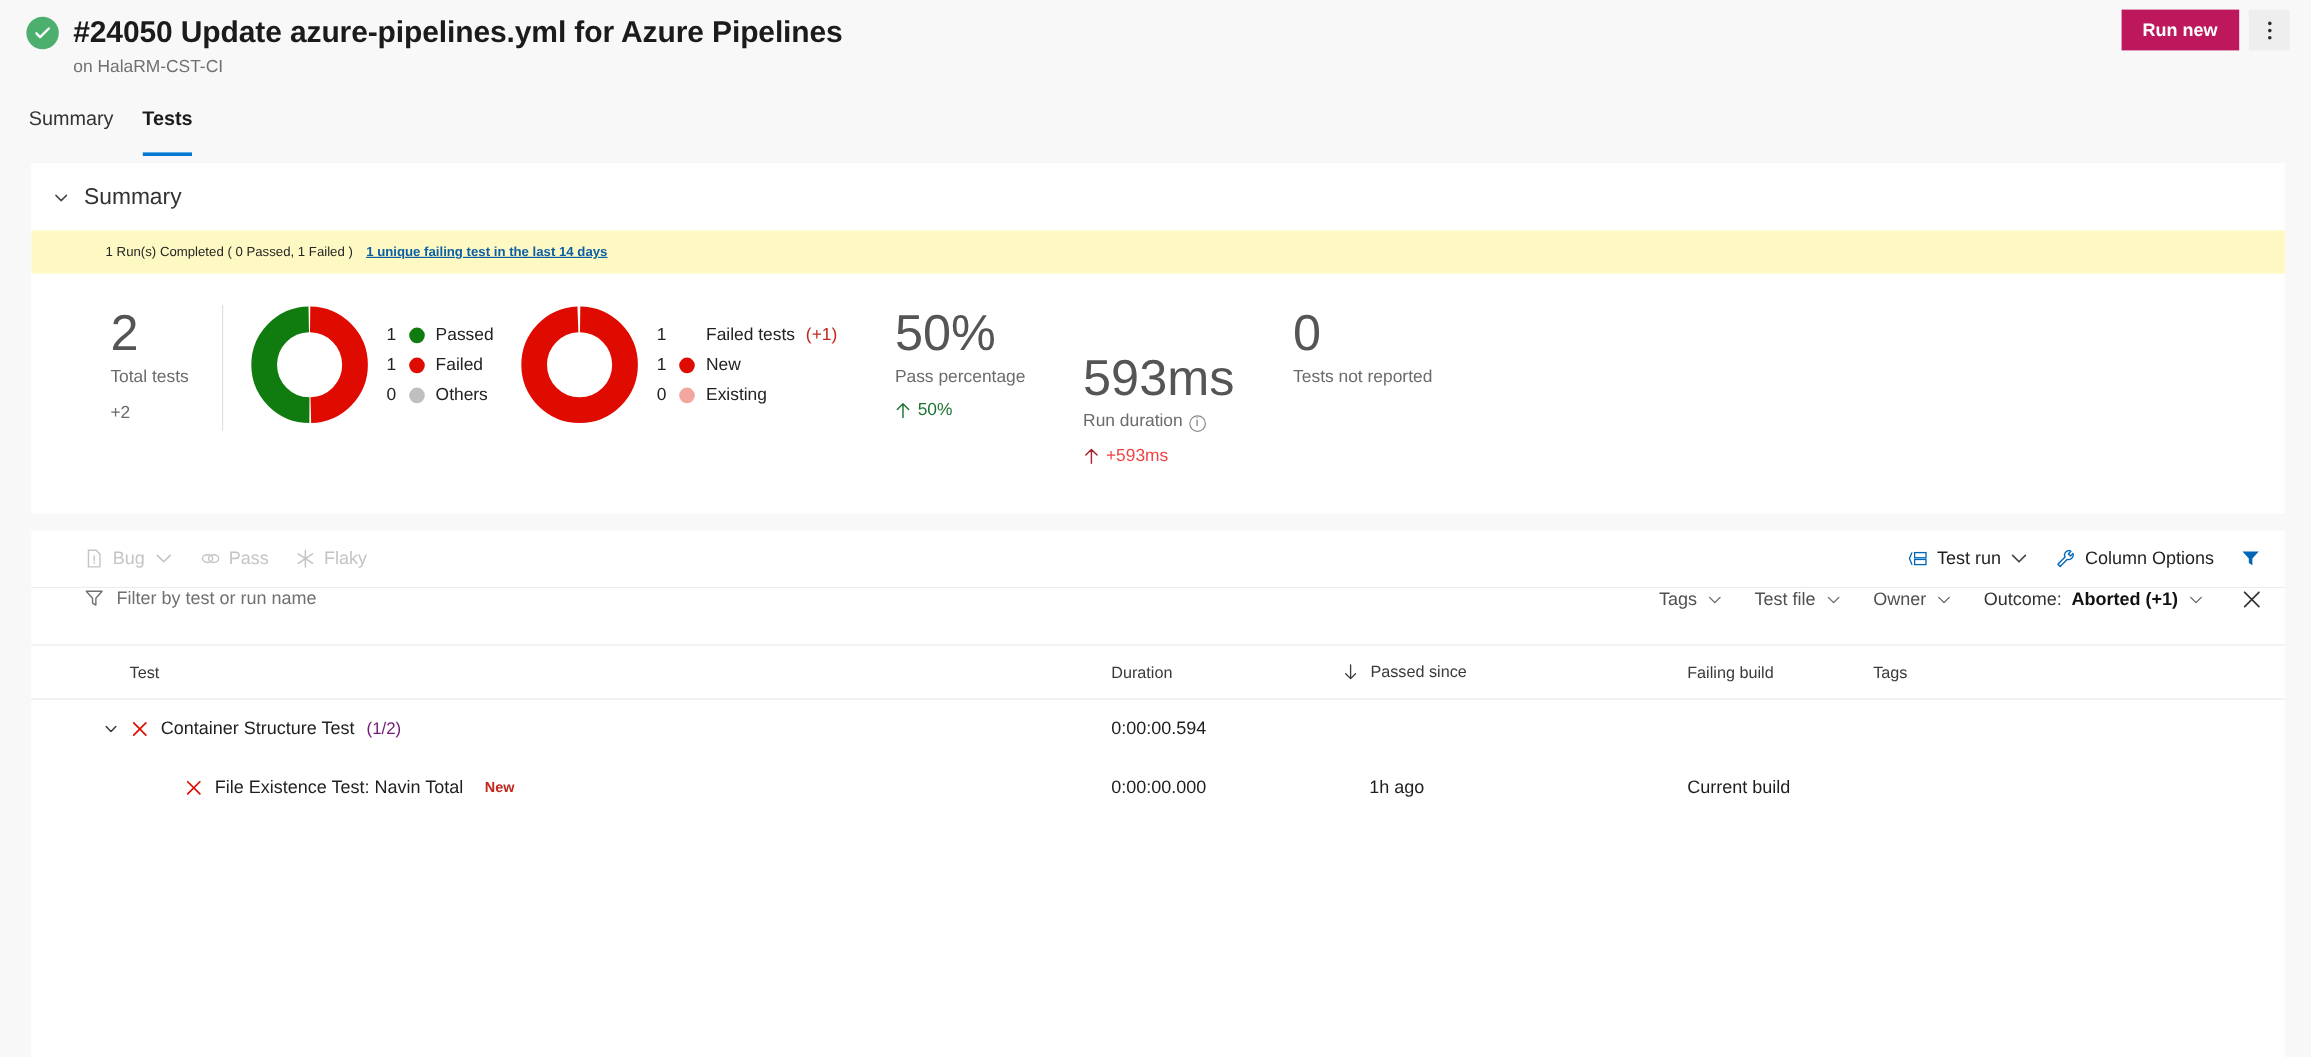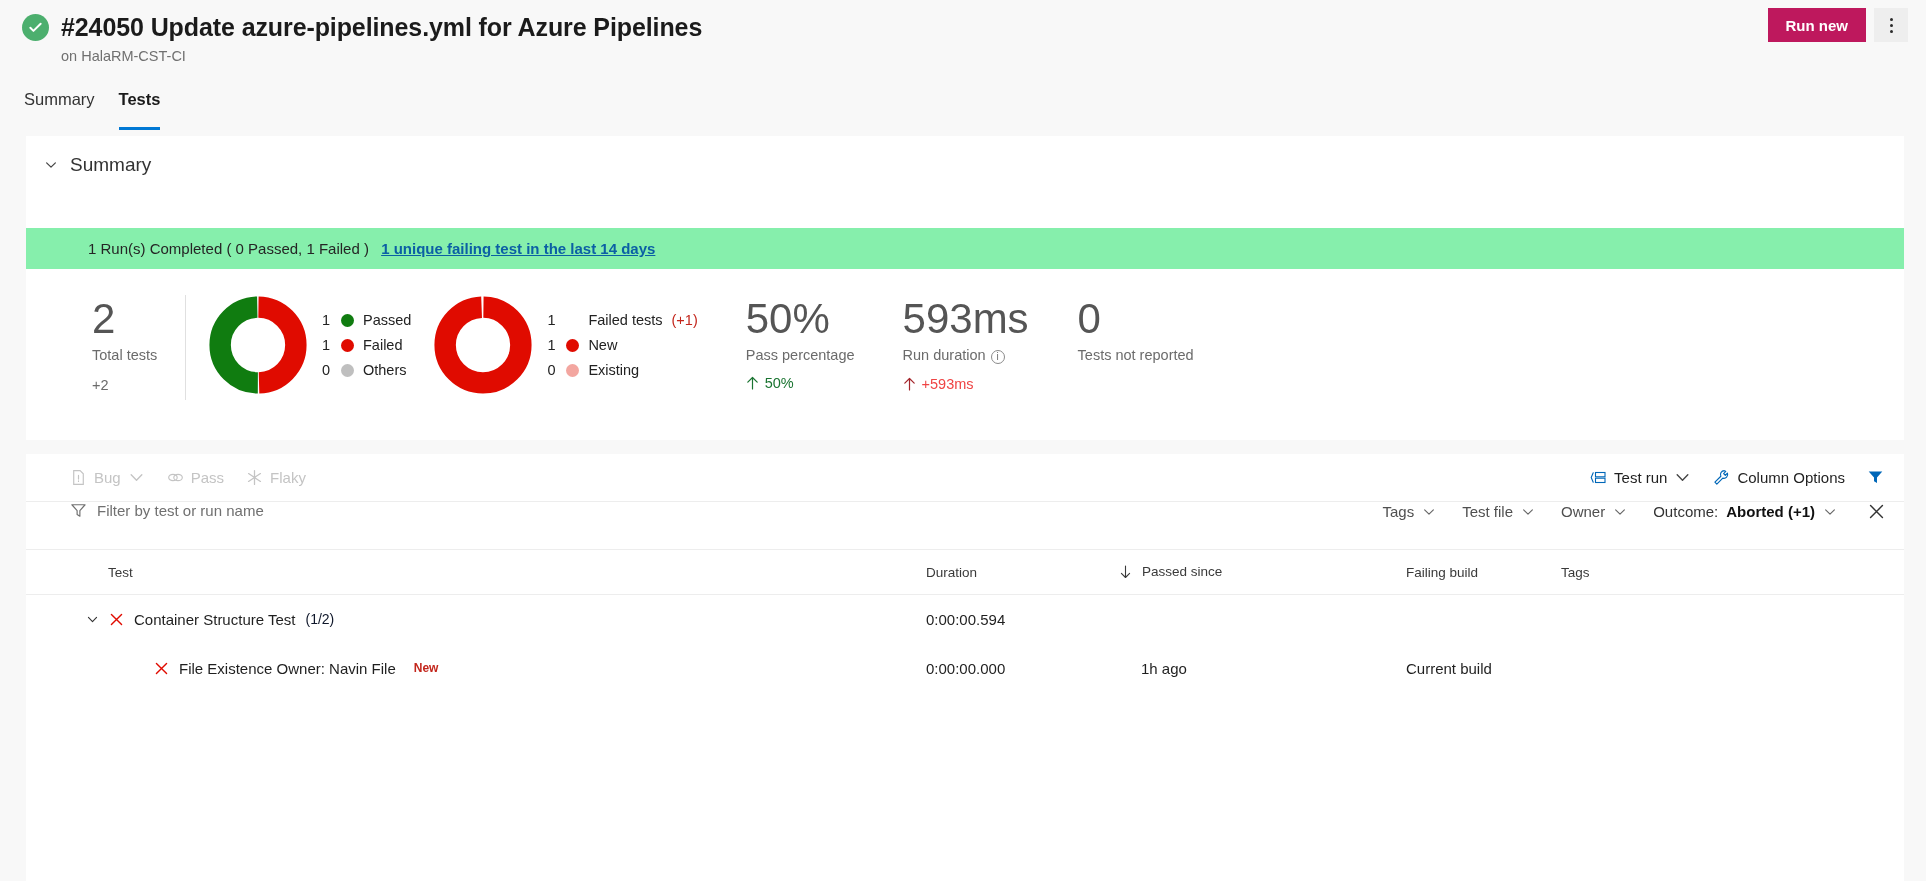--- a/index.html
+++ b/index.html
@@ -64,22 +64,22 @@
   
   .card { background: #fff; margin: 12px 22px 0 26px; }
   .summary-head {
     display: flex; align-items: center; gap: 12px;
     padding: 18px 20px 16px 18px;
   }
   .chev { width: 14px; height: 14px; display: block; }
   .summary-head-label { font-size: 19px; color: #333; }
 
   .run-banner {
-    background: #86efac; padding: 12px 20px 12px 62px;
-    font-size: 15px; color: #252525; margin-top: 36px;
+    background: #fef9c3; padding: 12px 20px 12px 62px;
+    font-size: 11px; color: #252525;
   }
   .run-banner a {
     color: #0b5fa4; text-decoration: underline; font-weight: 600; margin-left: 8px;
   }
 
   
   .metrics { display: flex; align-items: flex-start; padding: 26px 0 40px 0; }
   .metric-total {
     width: 160px; padding-left: 66px; border-right: 1px solid #e0e0e0;
     min-height: 105px;
@@ -91,21 +91,21 @@
   .donut-group { display: flex; align-items: center; gap: 14px; padding-left: 22px; }
   .donut { width: 100px; height: 100px; flex: 0 0 auto; }
   .legend { display: flex; flex-direction: column; gap: 9px; }
   .legend-row { display: flex; align-items: center; gap: 9px; font-size: 14.5px; color: #222; }
   .legend-count { width: 10px; text-align: left; color: #222; }
   .dot { width: 13px; height: 13px; border-radius: 50%; flex: 0 0 auto; }
   .legend-row.no-dot .dot { visibility: hidden; }
   .delta-red { color: #c3261c; }
 
   .metric-col { padding-left: 48px; min-width: 150px; }
-  .metric-col.wide { min-width: 175px; }
+  .metric-col.wide { min-width: 175px; margin-top: 37px; }
   .trend { font-size: 14.5px; margin-top: 12px; display: flex; align-items: center; gap: 6px; }
   .trend.up-green { color: #1a7431; }
   .trend.up-red { color: #ef4444; }
   .info-i {
     display: inline-flex; align-items: center; justify-content: center;
     width: 14px; height: 14px; border: 1px solid #8a8a8a; border-radius: 50%;
     font-size: 10px; color: #6b6b6b; margin-left: 5px; line-height: 1;
   }
 
   
@@ -152,21 +152,21 @@
   .c-dur { width: 215px; }
   .c-since { width: 265px; }
   .c-build { width: 155px; }
   .c-tags { width: auto; }
   .sort-wrap { display: inline-flex; align-items: center; gap: 10px; margin-left: -22px; }
   tbody td { font-size: 15px; color: #1f1f1f; padding: 16px 0; vertical-align: middle; }
   .test-cell { display: flex; align-items: center; gap: 10px; padding-left: 82px; }
   .test-cell.child { padding-left: 128px; }
   .x-icon { width: 15px; height: 15px; display: block; flex: 0 0 auto; }
   .row-chev { width: 13px; height: 13px; display: block; flex: 0 0 auto; margin-left: -22px; }
-  .count-dim { color: #0f172a; font-size: 14px; }
+  .count-dim { color: #701a75; font-size: 14px; }
   .badge-new { color: #c3261c; font-size: 12px; font-weight: 600; margin-left: 8px; }
 </style>
 </head>
 <body>
 
 <div class="header">
   <div class="title-row">
     <span class="status-circle">
       <svg viewBox="0 0 16 16" fill="none">
           <path d="M2.5 8.3l3.3 3.3L13.5 4" stroke="#fff" stroke-width="2.1" stroke-linecap="round" stroke-linejoin="round"></path>
@@ -422,21 +422,21 @@
         <td></td>
         <td></td>
         <td></td>
       </tr>
       <tr>
         <td>
           <div class="test-cell child">
             <svg class="x-icon" viewBox="0 0 16 16" fill="none">
                 <path d="M2.6 2.6l10.8 10.8M13.4 2.6L2.6 13.4" stroke="#e00b00" stroke-width="1.5" stroke-linecap="round"></path>
               </svg>
-            <span>File Existence Owner: Navin File</span>
+            <span>File Existence Test: Navin Total</span>
             <span class="badge-new">New</span>
           </div>
         </td>
         <td>0:00:00.000</td>
         <td>1h ago</td>
         <td>Current build</td>
         <td></td>
       </tr>
     </tbody>
   </table>

